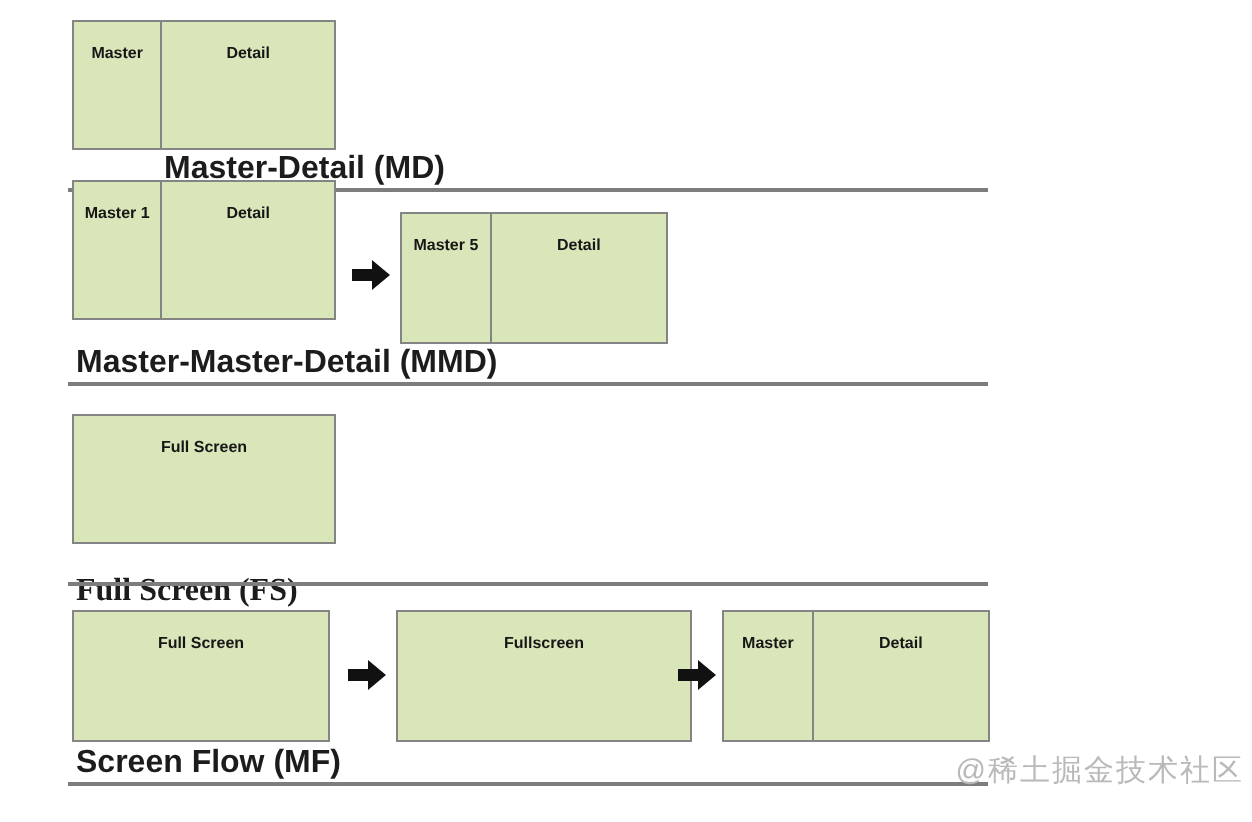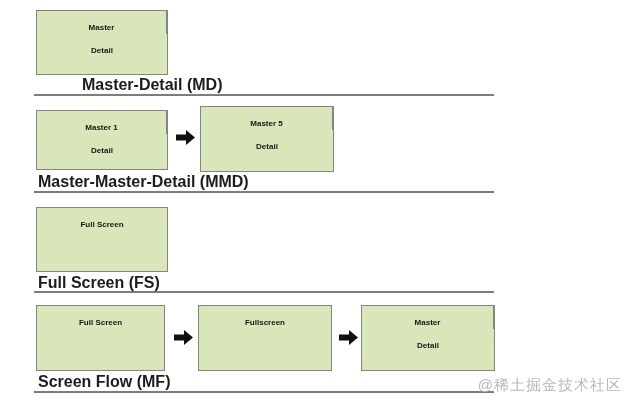--- a/index.html
+++ b/index.html
@@ -2,21 +2,21 @@
 <html style="--box-fill: #d9e6ba; --box-border: #848484; --underline: #7d7d7d; --arrow: #111111; --watermark: #b9b9b9;"><head>
 <meta charset="utf-8">
 <style>
   html,body { margin:0; padding:0; background:#ffffff; }
   .canvas {
     position:relative; width:626px; height:411px; background:#ffffff;
     font-family:"Liberation Sans", sans-serif; overflow:hidden;
   }
   .box {
     position:absolute; display:flex; box-sizing:border-box;
-    background:var(--box-fill); border:1px solid var(--box-border);flex-direction:column;
+    background:var(--box-fill); border:1px solid var(--box-border);
   }
   .cell { flex:1 1 auto; text-align:center; padding-top:5px; box-sizing:border-box; }
   .cell.master { flex:0 0 34%; border-right:1px solid var(--box-border); }
   .cell-label { font-size:8px; font-weight:bold; color:#161616; white-space:nowrap; }
   .sec-label {
     position:absolute; left:38px; font-size:16px; font-weight:600;
     color:#1c1c1c; white-space:nowrap;
   }
   .underline { position:absolute; left:34px; width:460px; height:2px; background:var(--underline); }
   .arrow { position:absolute; width:20px; height:17px; }
@@ -35,21 +35,21 @@
     <div class="cell master">
       <span class="cell-label">Master</span>
     </div>
     <div class="cell">
       <span class="cell-label">Detail</span>
     </div>
   </div>
   <div class="sec-label" style="top:76px;margin-left:44px;">Master-Detail (MD)</div>
   <div class="underline" style="top:94px;"></div>
 
-  <div class="box" style="left:36px; top:110px; width:132px; height:60px;">
+  <div class="box" style="left:36px; top:90px; width:132px; height:70px;">
     <div class="cell master">
       <span class="cell-label">Master 1</span>
     </div>
     <div class="cell">
       <span class="cell-label">Detail</span>
     </div>
   </div>
   <div class="arrow" style="left:176px; top:129px;">
     <svg width="20" height="17" viewBox="0 0 20 17">
         <path d="M0 5.5 H10 V1 L19 8.5 L10 16 V11.5 H0 Z" fill="#111111"></path>
@@ -64,34 +64,34 @@
     </div>
   </div>
   <div class="sec-label" style="top:173px;">Master-Master-Detail (MMD)</div>
   <div class="underline" style="top:191px;"></div>
 
   <div class="box" style="left:36px; top:207px; width:132px; height:65px;">
     <div class="cell">
       <span class="cell-label">Full Screen</span>
     </div>
   </div>
-  <div class="sec-label" style="top:274px;">Full Screen (FS)</div>
+  <div class="sec-label" style="top:287px;font-family:Liberation Serif, serif;">Full Screen (FS)</div>
   <div class="underline" style="top:291px;"></div>
 
   <div class="box" style="left:36px; top:305px; width:129px; height:66px;">
     <div class="cell">
       <span class="cell-label">Full Screen</span>
     </div>
   </div>
   <div class="arrow" style="left:174px; top:329px;">
     <svg width="20" height="17" viewBox="0 0 20 17">
         <path d="M0 5.5 H10 V1 L19 8.5 L10 16 V11.5 H0 Z" fill="#111111"></path>
       </svg>
   </div>
-  <div class="box" style="left:198px; top:305px; width:134px; height:66px;">
+  <div class="box" style="left:198px; top:305px; width:148px; height:66px;">
     <div class="cell">
       <span class="cell-label">Fullscreen</span>
     </div>
   </div>
   <div class="arrow" style="left:339px; top:329px;">
     <svg width="20" height="17" viewBox="0 0 20 17">
         <path d="M0 5.5 H10 V1 L19 8.5 L10 16 V11.5 H0 Z" fill="#111111"></path>
       </svg>
   </div>
   <div class="box" style="left:361px; top:305px; width:134px; height:66px;">

